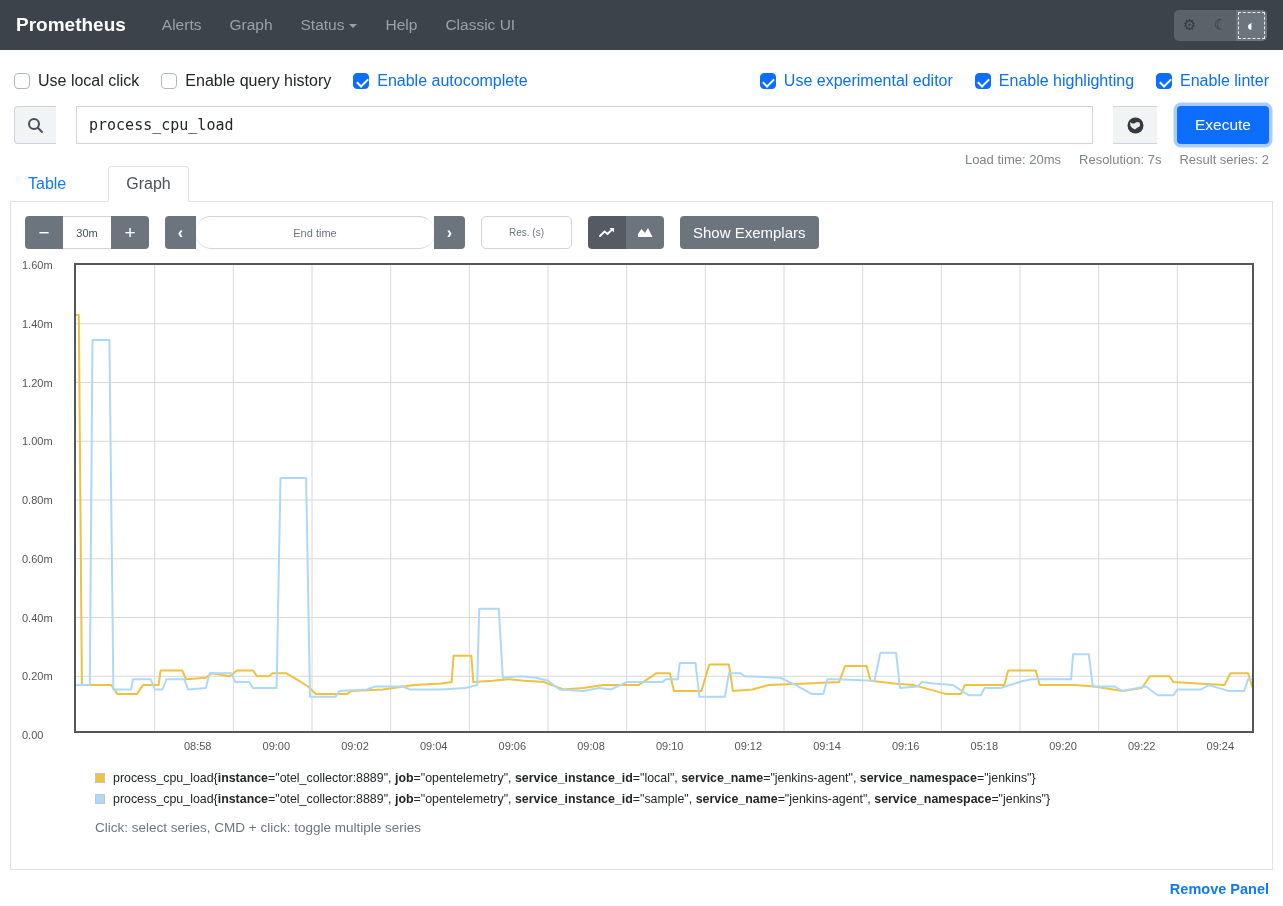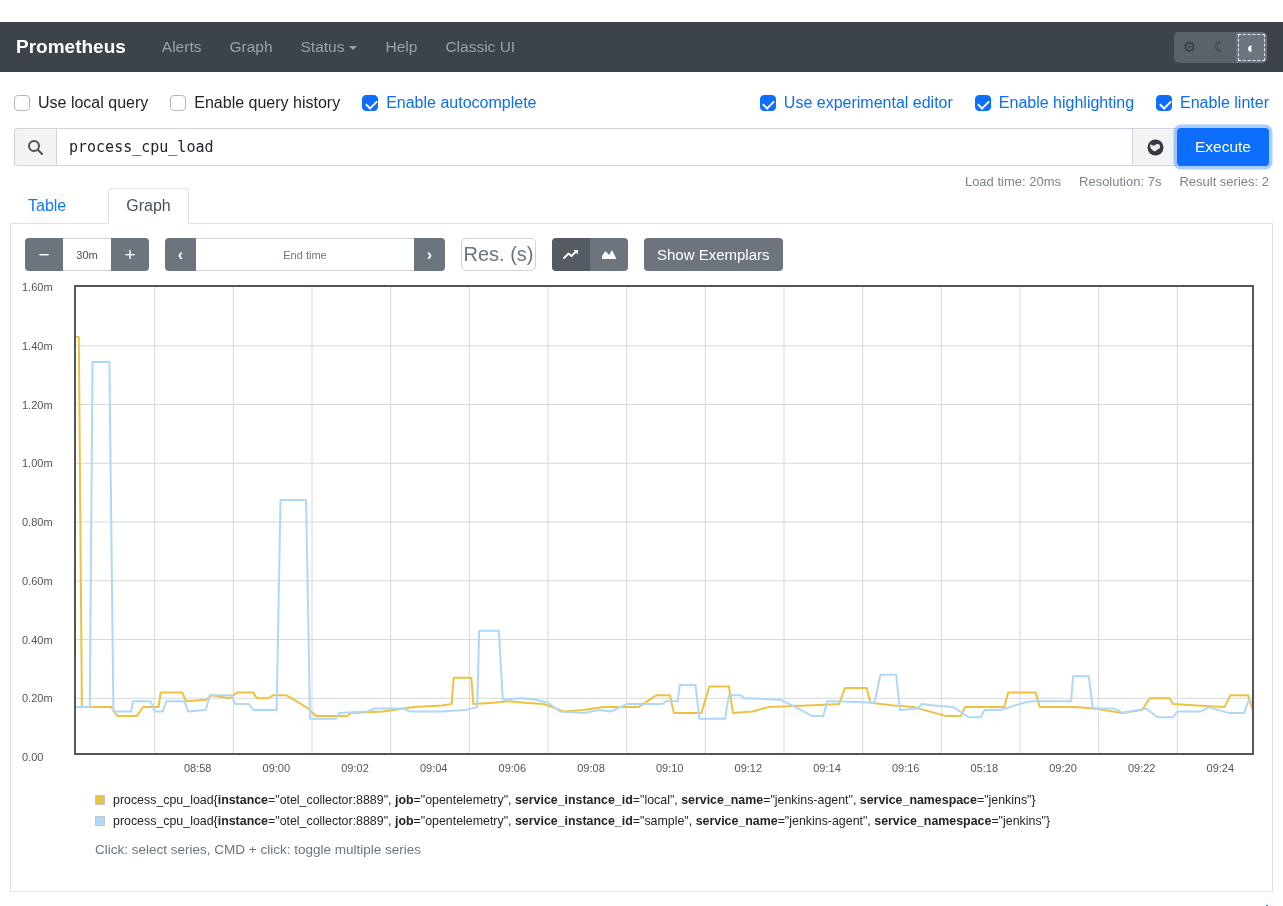--- a/index.html
+++ b/index.html
@@ -1,20 +1,20 @@
 <!DOCTYPE html>
 <html><head>
 <meta charset="utf-8">
 <style>
   * { margin:0; padding:0; box-sizing:border-box; }
   html,body { width:1283px; background:#fff; font-family:"Liberation Sans", sans-serif; color:#212529; }
   body { min-height:906px; overflow-x:hidden; }
 
   
-  .navbar { height:50px; background:#3d434b; display:flex; align-items:center; padding:0 16px;margin-top:22px; }
+  .navbar { height:50px; background:#3d434b; display:flex; align-items:center; padding:0 16px; }
   .brand { color:#fff; font-size:19px; font-weight:bold; margin-right:22px; cursor:pointer; }
   .nav-items { display:flex; align-items:center; }
   .nav-item { color:#9aa1a8; font-size:15.5px; padding:8px 14px; cursor:pointer; }
   .nav-item .caret { display:inline-block; margin-left:5px; vertical-align:2px;
     border-top:4.5px solid #9aa1a8; border-left:4.5px solid transparent; border-right:4.5px solid transparent; }
   .nav-spacer { flex:1; }
   .theme-group { display:flex; border-radius:5px; overflow:hidden; }
   .theme-btn { width:31px; height:31px; background:#5b626a; border:none; color:#343a40;
     font-size:15px; display:flex; align-items:center; justify-content:center; cursor:pointer; }
   .theme-btn.active { background:#6c757d; color:#fff; outline:1px dashed rgba(255,255,255,.85); outline-offset:-3px; }
@@ -23,21 +23,21 @@
   .options-row { display:flex; justify-content:space-between; padding:22px 14px 14px 14px; }
   .opt-group { display:flex; gap:22px; }
   .opt { display:flex; align-items:center; gap:8px; font-size:16px; cursor:pointer; }
   .cb { width:16px; height:16px; border-radius:4px; border:1px solid #b0b7bf; background:#fff; flex:0 0 auto; position:relative; }
   .opt.checked .cb { background:#0d6efd; border-color:#0d6efd; }
   .opt.checked .cb::after { content:""; position:absolute; left:4.5px; top:1.5px; width:5px; height:9px;
     border:solid #fff; border-width:0 2px 2px 0; transform:rotate(45deg); }
   .opt.checked .opt-label { color:#0b6ef5; }
 
   
-  .query-row { display:flex; margin:2px 14px 0 14px; height:38px; }
+  .query-row { display:flex; margin:2px 14px 0 14px; height:38px;gap:20px; }
   .addon { background:#f1f3f5; border:1px solid #ced4da; display:flex; align-items:center; justify-content:center; }
   .addon.left { width:42px; border-radius:4px 0 0 4px; border-right:none; }
   .query-input { flex:1; border:1px solid #ced4da; font-family:"DejaVu Sans Mono", monospace;
     font-size:15px; padding:0 12px; color:#212529; outline:none; }
   .addon.right { width:44px; border-left:none; border-right:none; }
   .execute-btn { width:92px; background:#0d6efd; color:#fff; border:none; border-radius:4px;
     font-size:15.5px; cursor:pointer; box-shadow:0 0 0 3.5px rgba(13,110,253,.35); position:relative; z-index:2; }
 
   
   .tab-zone { position:relative; margin:10px 10px 0 10px; }
@@ -55,24 +55,24 @@
   .toolbar { display:flex; gap:16px; padding:0 0 8px 3px; }
   .btn-group { display:flex; }
   .gbtn { height:33px; background:#6c757d; color:#fff; border:none; display:flex; align-items:center;
     justify-content:center; cursor:pointer; font-size:17px; }
   .gbtn.first { border-radius:4px 0 0 4px; }
   .gbtn.last  { border-radius:0 4px 4px 0; }
   .gbtn.dark { background:#545b62; }
   .ginput { height:33px; border:1px solid #ced4da; border-left:none; border-right:none;
     text-align:center; font-size:11px; color:#495057; outline:none; }
   .range-input { width:48px; }
-  .endtime-input { width:218px; color:#6c757d; }
+  .endtime-input { width:238px; color:#6c757d;border-radius:15px; }
   .endtime-input::placeholder, .res-input::placeholder { color:#6c757d; opacity:1; }
-  .res-input { width:75px; height:33px; border:1px solid #ced4da; border-radius:5px; text-align:center;
-    font-size:20px; outline:none; }
+  .res-input { width:91px; height:33px; border:1px solid #ced4da; border-radius:5px; text-align:center;
+    font-size:10px; outline:none; }
   .stepbtn { width:38px; font-size:19px; }
   .chevbtn { width:31px; font-weight:bold; font-size:16px; }
   .togglebtn { width:38px; }
   .exemplars-btn { height:33px; background:#6c757d; color:#fff; border:none; border-radius:4px;
     padding:0 13px; font-size:15px; cursor:pointer; }
 
   
   .chart-area { position:relative; padding-left:52px; margin-top:6px; width:1232px; }
   .plot-svg { display:block; background:#fff; border:2px solid #54565a; }
   .ylabel { position:absolute; left:0; width:46px; text-align:left; font-size:11px; color:#545454; transform:translateY(-50%); }
@@ -113,21 +113,21 @@
       <button class="theme-btn active">
         <span>◐</span>
       </button>
     </div>
 </div>
 
 <div class="options-row">
   <div class="opt-group" id="opt-left">
       <label class="opt">
         <span class="cb"></span>
-        <span class="opt-label">Use local query</span>
+        <span class="opt-label">Use local click</span>
       </label>
       <label class="opt">
         <span class="cb"></span>
         <span class="opt-label">Enable query history</span>
       </label>
       <label class="opt checked">
         <span class="cb"></span>
         <span class="opt-label">Enable autocomplete</span>
       </label>
     </div>

